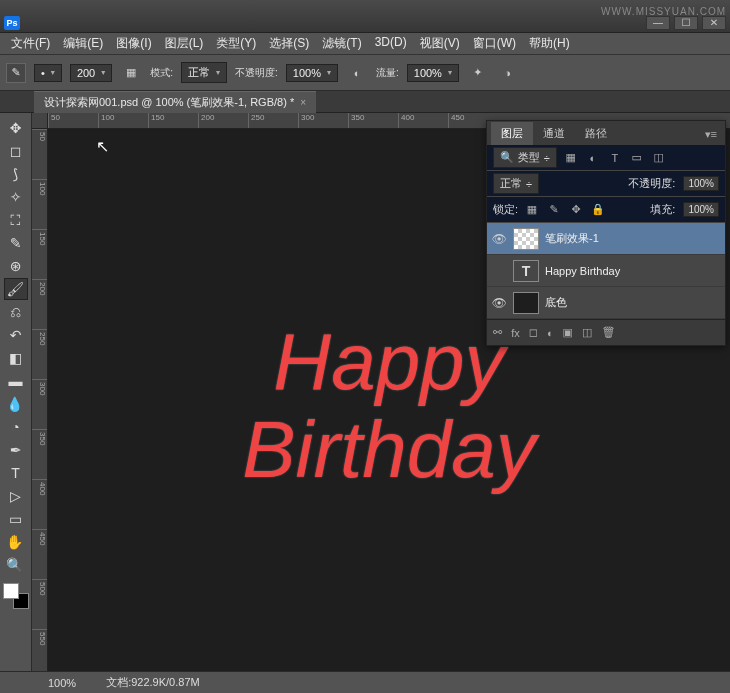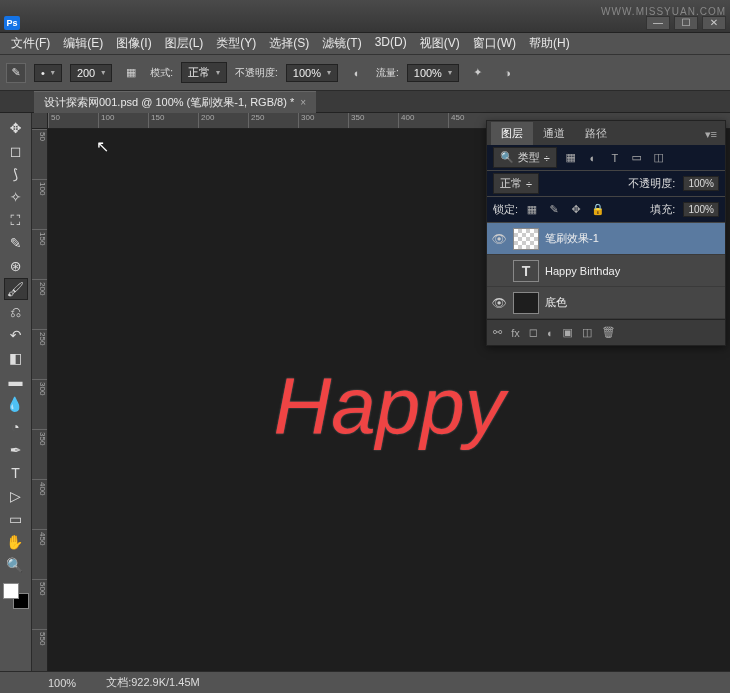--- a/index.html
+++ b/index.html
@@ -185,30 +185,31 @@
         <span>350</span>
         <span>400</span>
         <span>450</span>
         <span>500</span>
         <span>550</span>
       </div>
     <div class="cursor">↖</div>
     <div class="canvas">
       <div class="canvas-text">
         <div>Happy</div>
+        <div>Birthday</div>
       </div>
     </div>
   </div>
 
 </div>
 
 <div class="statusbar">
   <span class="zoom">100%</span>
   <span>
-    <span>文档:</span><span>922.9K/1.45M</span>
+    <span>文档:</span><span>922.9K/0.87M</span>
   </span>
 </div>
 
 <div class="panel">
   <div class="panel-tabs">
     <div class="tab active">图层</div>
     <div class="tab">通道</div>
     <div class="tab">路径</div>
     <div class="menu-icon">▾≡</div>
   </div>

